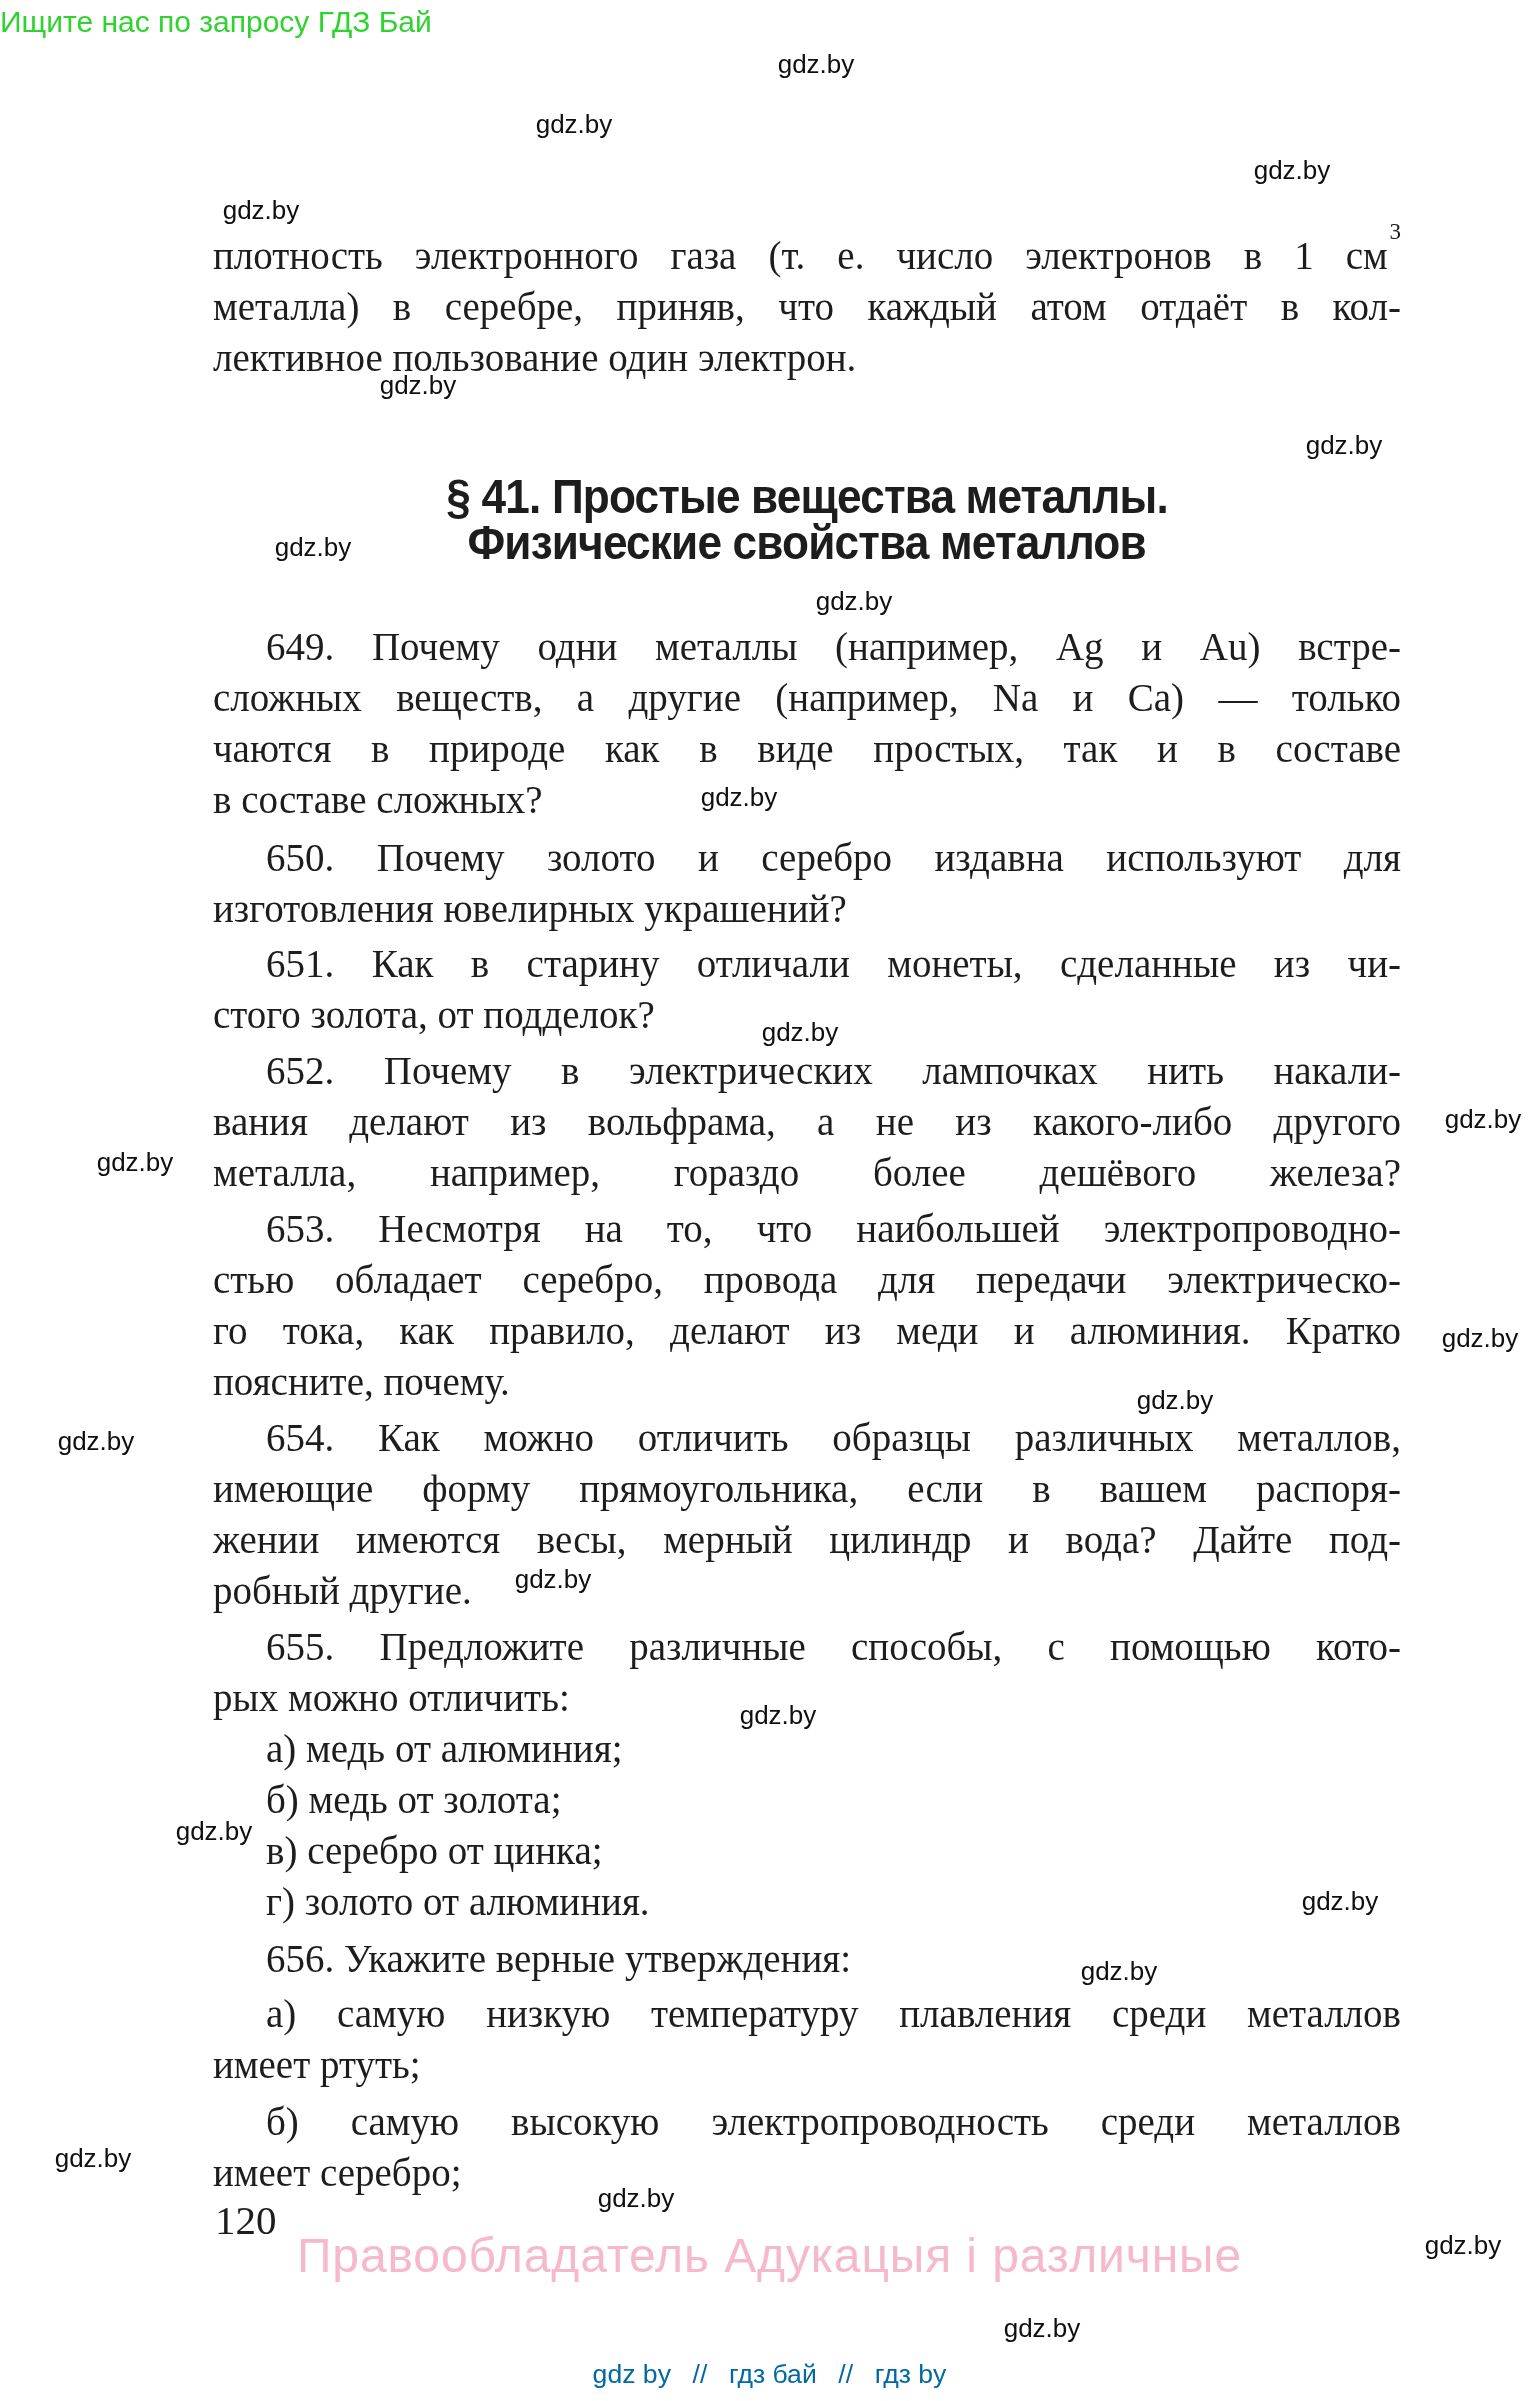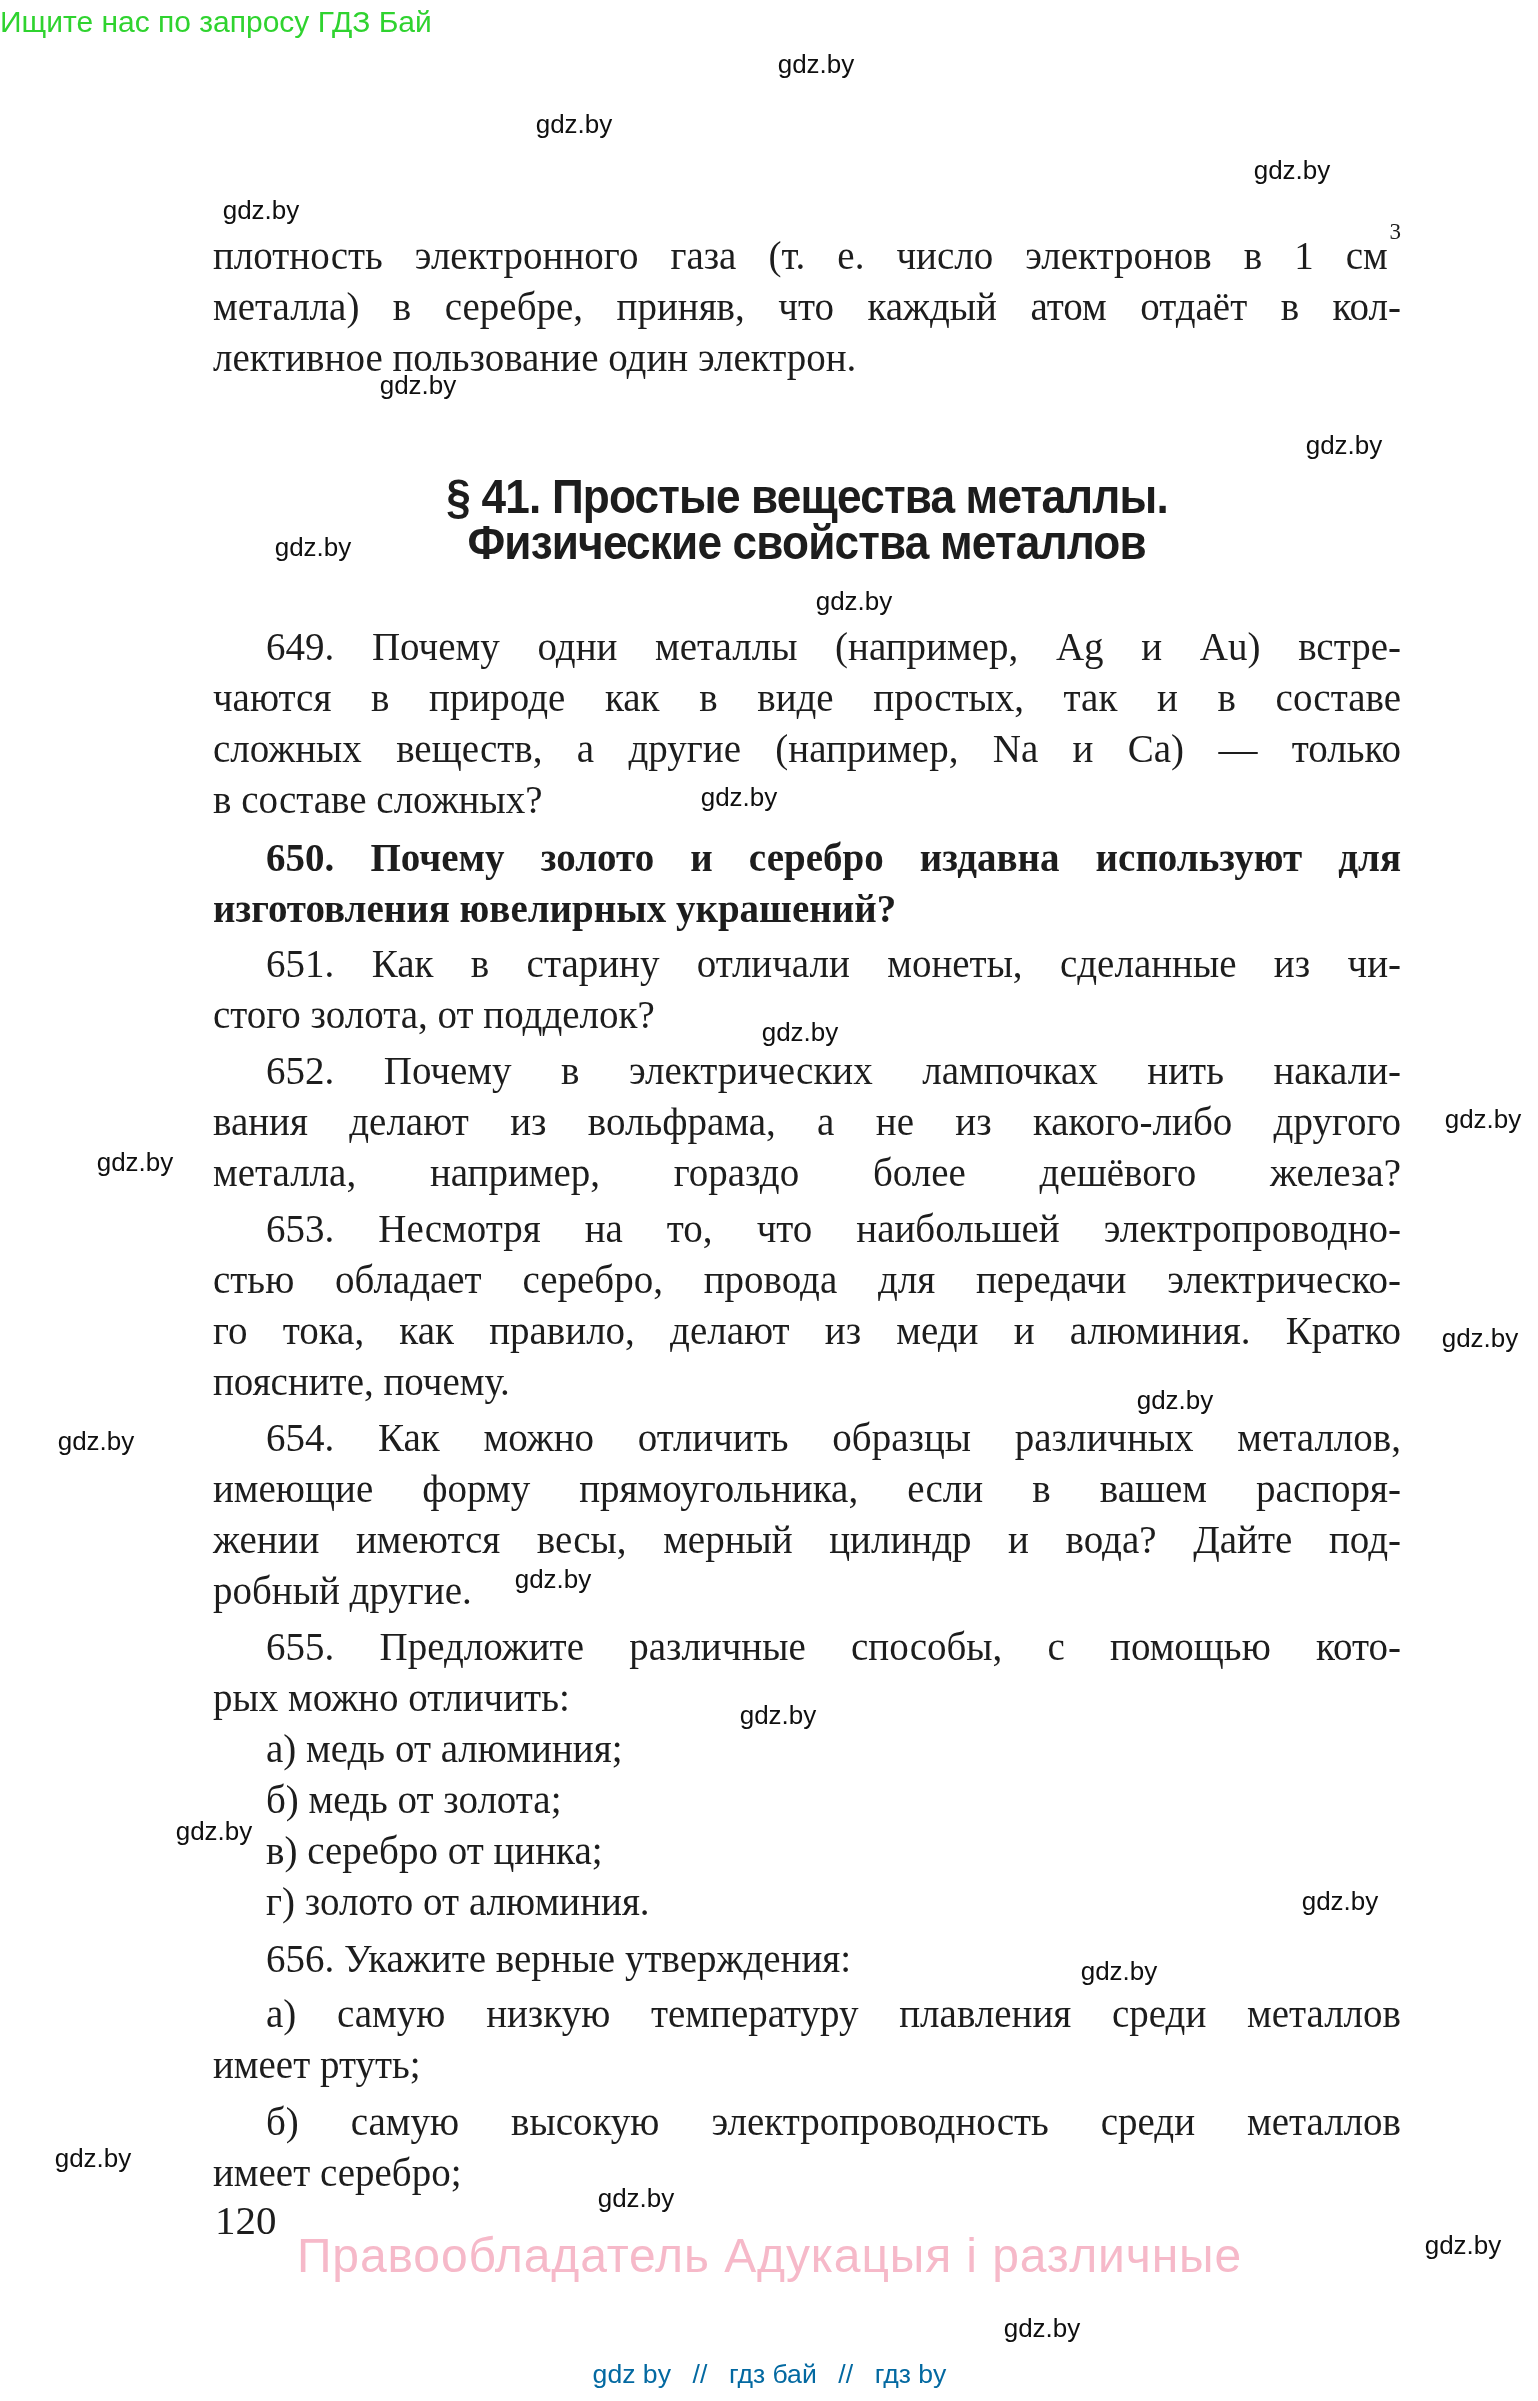--- a/index.html
+++ b/index.html
@@ -136,25 +136,25 @@
       </div>
     </div>
 
   <div class="para" style="top: 230px;">
         <div class="line justify">плотность электронного газа (т. е. число электронов в 1 см<sup>3</sup></div>
         <div class="line justify">металла) в серебре, приняв, что каждый атом отдаёт в кол-</div>
         <div class="line">лективное пользование один электрон.</div>
       </div>
       <div class="para" style="top: 621px;">
         <div class="line indent justify">649. Почему одни металлы (например, Ag и Au) встре-</div>
+        <div class="line justify">сложных веществ, а другие (например, Na и Ca) — только</div>
         <div class="line justify">чаются в природе как в виде простых, так и в составе</div>
-        <div class="line justify">сложных веществ, а другие (например, Na и Ca) — только</div>
         <div class="line">в составе сложных?</div>
       </div>
-      <div class="para" style="top: 832px; font-weight: bold;">
+      <div class="para" style="top: 832px;">
         <div class="line indent justify">650. Почему золото и серебро издавна используют для</div>
         <div class="line">изготовления ювелирных украшений?</div>
       </div>
       <div class="para" style="top: 938px;">
         <div class="line indent justify">651. Как в старину отличали монеты, сделанные из чи-</div>
         <div class="line">стого золота, от подделок?</div>
       </div>
       <div class="para" style="top: 1045px;">
         <div class="line indent justify">652. Почему в электрических лампочках нить накали-</div>
         <div class="line justify">вания делают из вольфрама, а не из какого-либо другого</div>

